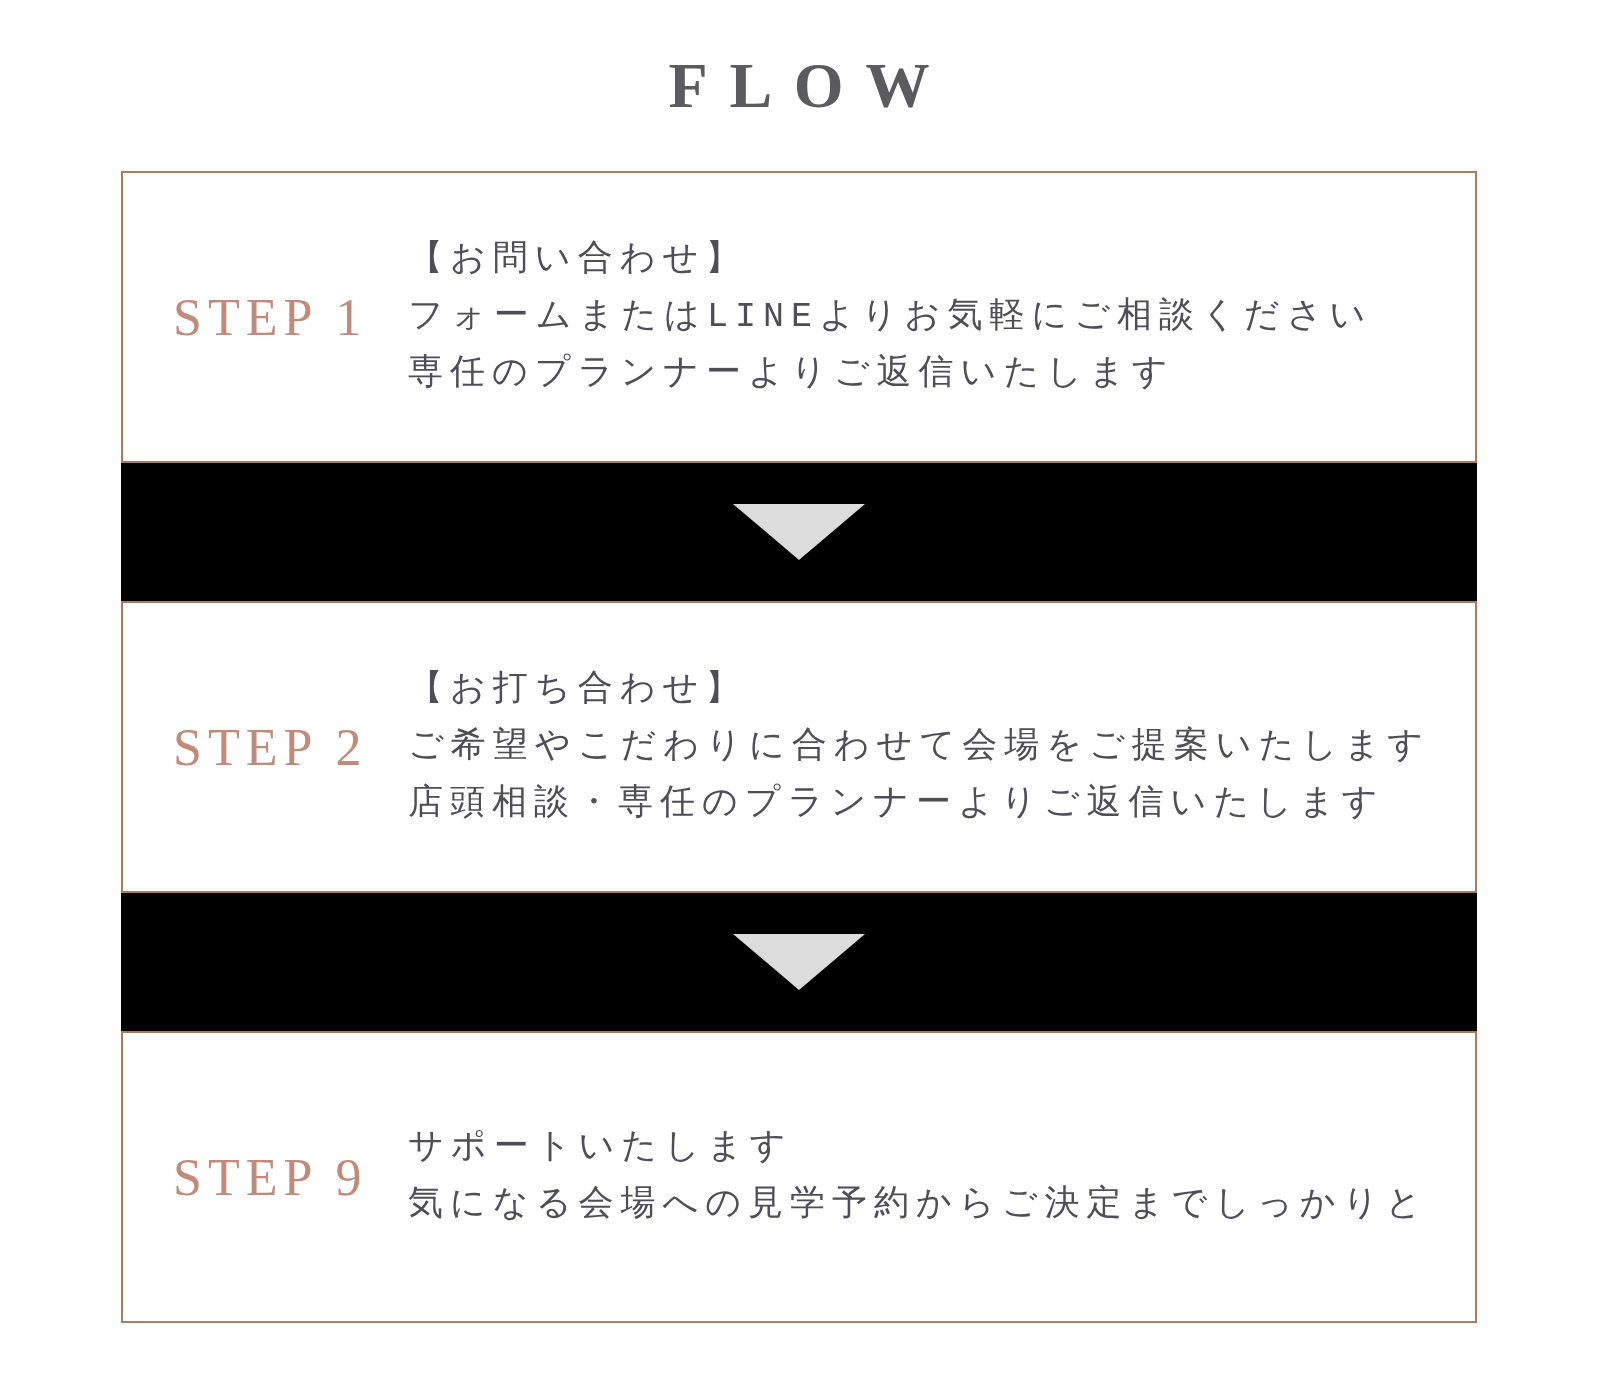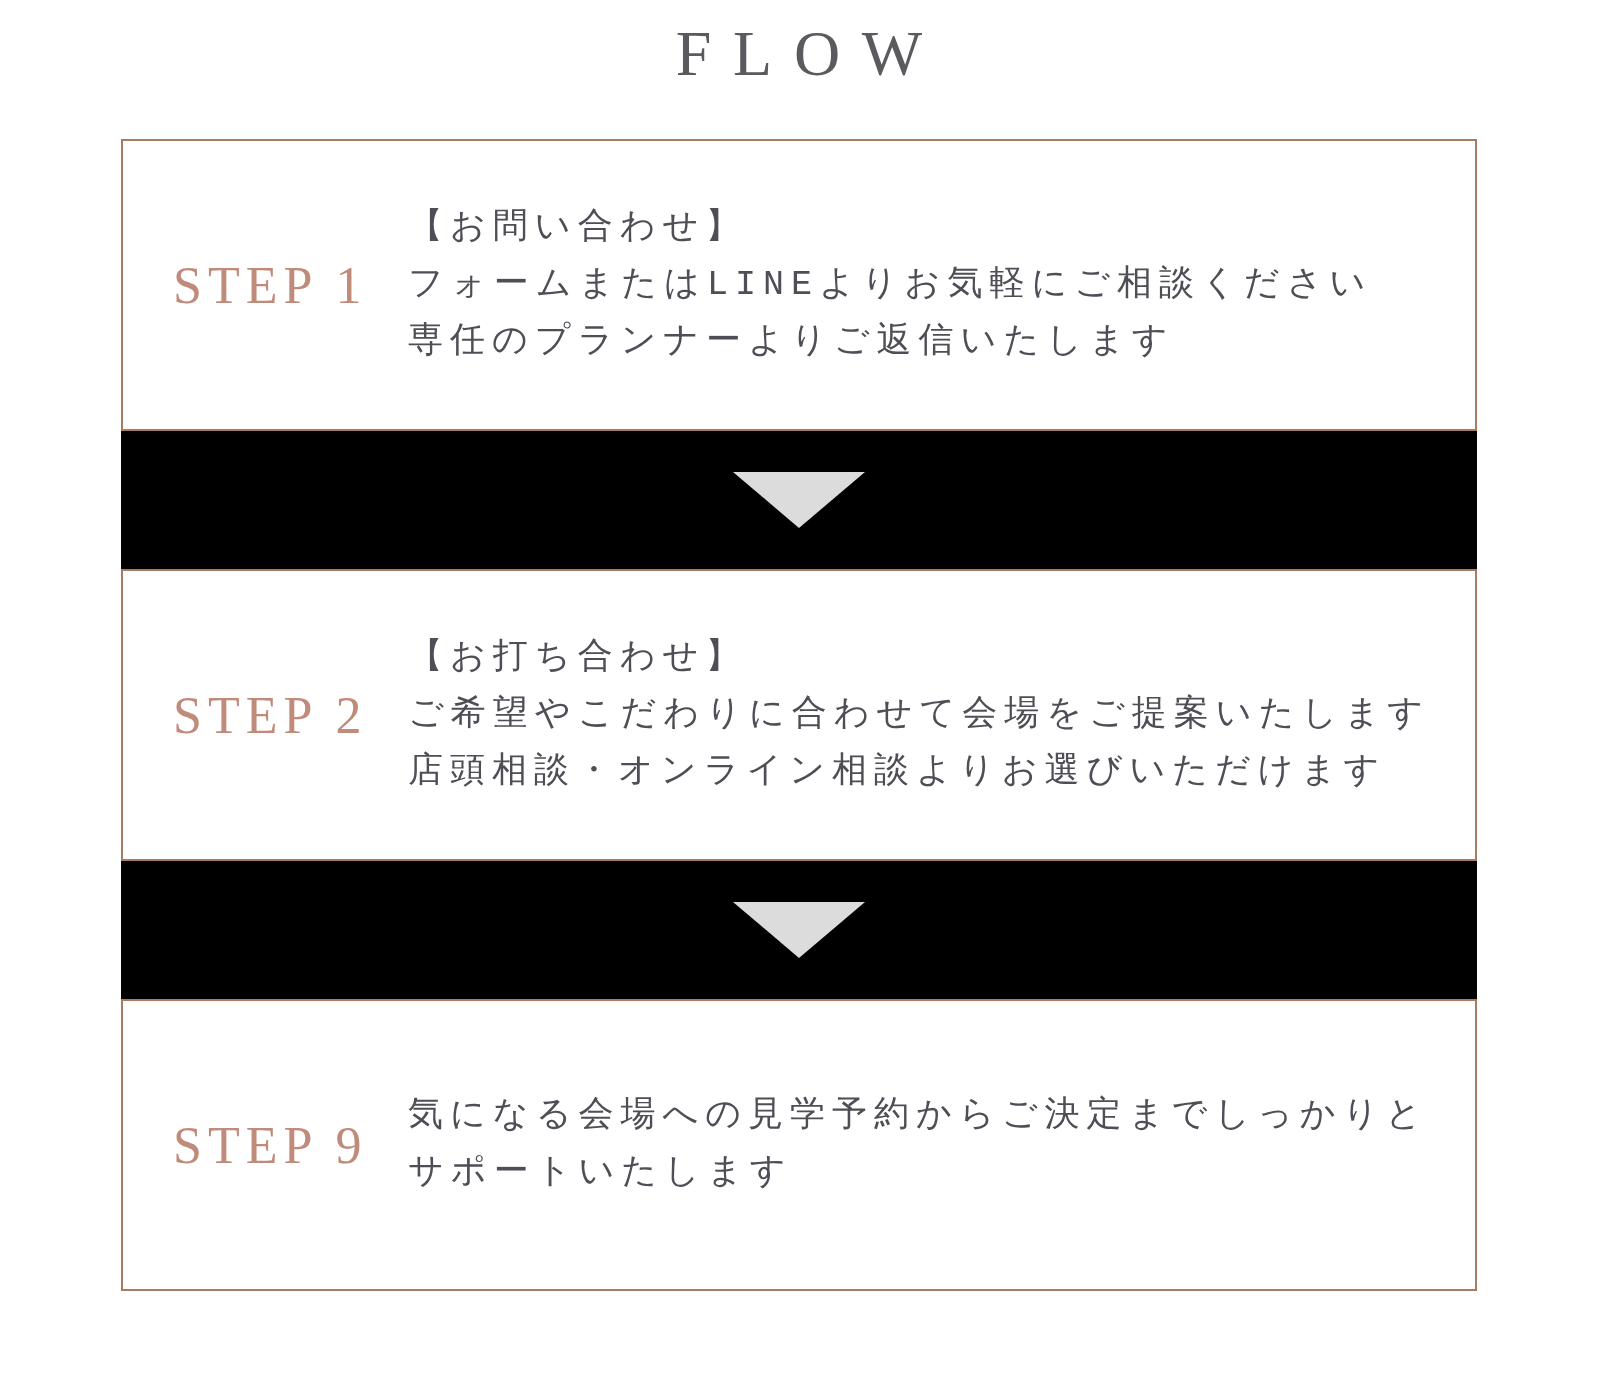--- a/index.html
+++ b/index.html
@@ -8,24 +8,24 @@
     background: #ffffff;
   }
   body {
     width: 1598px;
     height: 1375px;
     overflow: hidden;
     font-family: "Liberation Serif", "DejaVu Serif", serif;
   }
   .page-title {
     margin: 0;
-    padding-top: 20px;
+    padding-top: 52px;
     text-align: center;
     font-size: 64px;
-    font-weight: normal;
+    font-weight: bold;
     letter-spacing: 0.34em;
     text-indent: 0.34em;
     color: #5a5a5f;
     line-height: 1.05;
   }
   .flow {
     width: 1356px;
     margin: 52px auto 0 auto;
   }
   .step-box {
@@ -91,30 +91,30 @@
 
     <div class="connector">
       <div class="down-arrow"></div>
     </div>
 
     <section class="step-box">
       <div class="step-label">STEP 2</div>
       <div class="step-text">
         <p>【お打ち合わせ】</p>
         <p>ご希望やこだわりに合わせて会場をご提案いたします</p>
-        <p>店頭相談・オンライン相談よりお選びいただけます</p>
+        <p>店頭相談・専任のプランナーよりご返信いたします</p>
       </div>
     </section>
 
     <div class="connector">
       <div class="down-arrow"></div>
     </div>
 
     <section class="step-box">
       <div class="step-label">STEP 9</div>
       <div class="step-text">
+        <p>サポートいたします</p>
         <p>気になる会場への見学予約からご決定までしっかりと</p>
-        <p>サポートいたします</p>
       </div>
     </section>
 
   </div>
 </main>
 
 </body></html>

